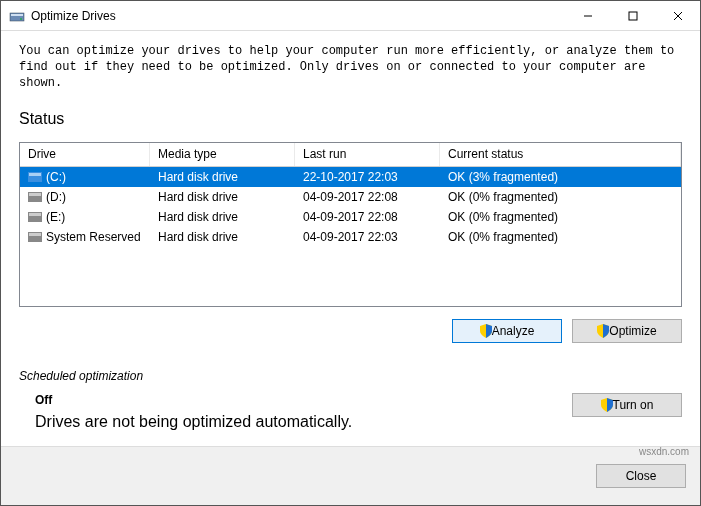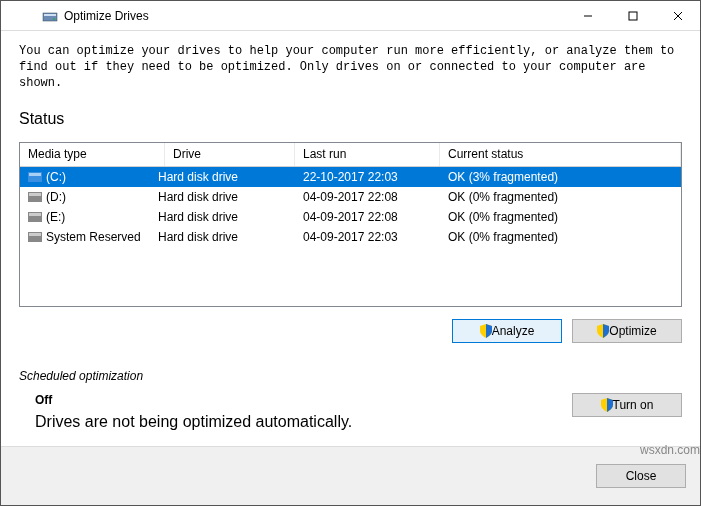--- a/index.html
+++ b/index.html
@@ -1,18 +1,18 @@
 <!DOCTYPE html>
 <html><head>
   <meta charset="utf-8">
   <style>
     * { box-sizing: border-box; margin: 0; padding: 0; }
     body { font-family: 'Segoe UI', Tahoma, sans-serif; font-size: 12px; background: #fff; color: #000; }
     .window { width: 701px; height: 506px; border: 1px solid #555; position: relative; display: flex; flex-direction: column; }
-    .titlebar { height: 30px; display: flex; align-items: center; border-bottom: 1px solid #ddd; padding-left: 33px; }
+    .titlebar { height: 30px; display: flex; align-items: center; border-bottom: 1px solid #ddd; }
     .titlebar .appicon { width: 16px; height: 16px; margin-left: 8px; margin-right: 6px; }
     .titlebar .title { flex: 1; font-size: 12px; }
     .winbtns { display: flex; height: 100%; }
     .winbtn { width: 45px; display: flex; align-items: center; justify-content: center; color: #222; }
     .content { padding: 12px 18px 0 18px; flex: 1; display: flex; flex-direction: column; }
     .desc { font-size: 12px; line-height: 1.35; margin-bottom: 18px; font-family: Liberation Mono, monospace; }
     .status-label { font-size: 16px; margin-bottom: 14px; }
     .listbox { border: 1px solid #828790; height: 165px; overflow: hidden; }
     .listhdr { display: flex; background: #fff; border-bottom: 1px solid #d0d0d0; height: 24px; align-items: center; }
     .listhdr .col { padding: 0 8px; font-size: 12px; border-right: 1px solid #eaeaea; height: 100%; display: flex; align-items: center; }
@@ -30,21 +30,21 @@
     .btnrow { display: flex; justify-content: flex-end; gap: 10px; margin-top: 12px; }
     .wbtn { width: 110px; height: 24px; border: 1px solid #adadad; background: #e1e1e1; display: flex; align-items: center; justify-content: center; font-size: 12px; font-family: inherit; }
     .wbtn.focus { border: 1px solid #0078d7; background: #e5f1fb; }
     .shield { width: 12px; height: 14px; display: inline-block; }
     .sectionlabel { margin-top: 26px; font-size: 12px; font-style: italic; }
     .schedrow { display: flex; margin-top: 10px; }
     .schedtext { flex: 1; padding-left: 16px; }
     .schedtext .off { font-weight: 600; font-size: 12px; margin-bottom: 6px; }
     .schedtext .sub { font-size: 16px; }
     .footer { border-top: 1px solid #ddd; background: #f0f0f0; height: 59px; display: flex; align-items: center; justify-content: flex-end; padding-right: 14px; margin-top: auto; }
-    .watermark { position: absolute; right: 0; bottom: 48px; font-size: 12px; color: #888; }
+    .watermark { position: absolute; right: 11px; bottom: 48px; font-size: 10px; color: #888; }
   </style>
 </head>
 <body>
 
 <div class="window">
 
   <div class="titlebar">
     <span class="appicon">
       <svg viewBox="0 0 16 16">
           <rect x="1" y="5" width="14" height="8" fill="#6b8bb5" stroke="#345" stroke-width="0.5"></rect>
@@ -74,22 +74,22 @@
   </div>
 
   <div class="content">
 
     <div class="desc">You can optimize your drives to help your computer run more efficiently, or analyze them to find out if they need to be optimized. Only drives on or connected to your computer are shown.</div>
 
     <div class="status-label">Status</div>
 
     <div class="listbox">
       <div class="listhdr">
+        <div class="col col-drive">Drive</div>
         <div class="col col-media">Media type</div>
-        <div class="col col-drive">Drive</div>
         <div class="col col-last">Last run</div>
         <div class="col col-status">Current status</div>
       </div>
       <div id="rows">
           <div class="row selected">
             <div class="cell col-drive">
               <span class="driveicon"></span>
               <span>(C:)</span>
             </div>
             <div class="cell col-media">Hard disk drive</div>

